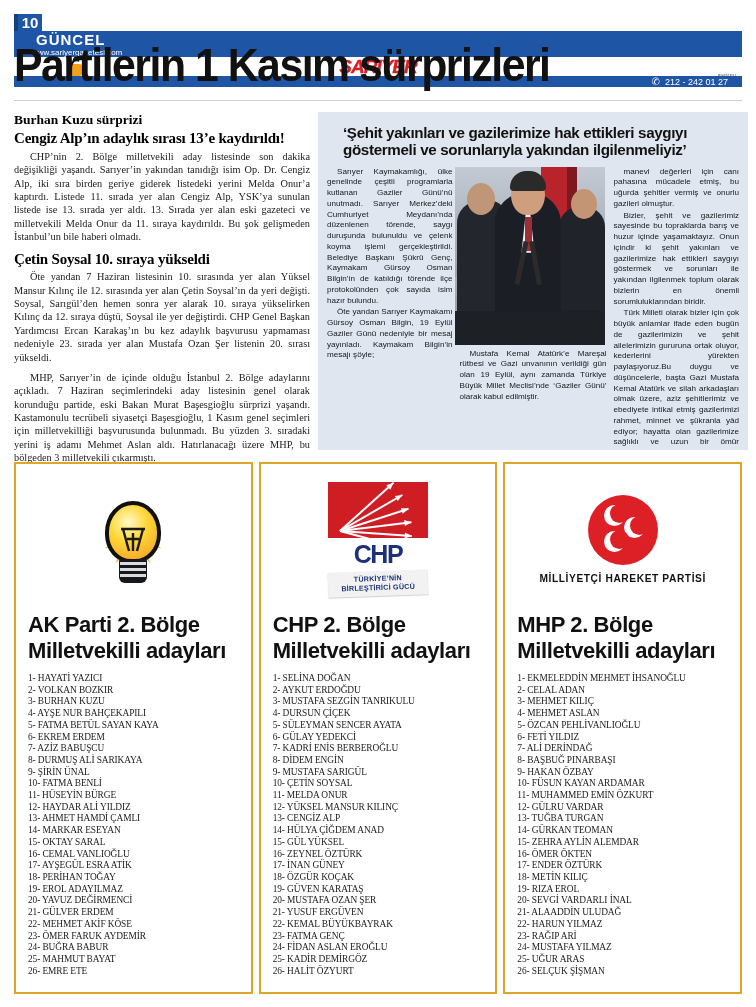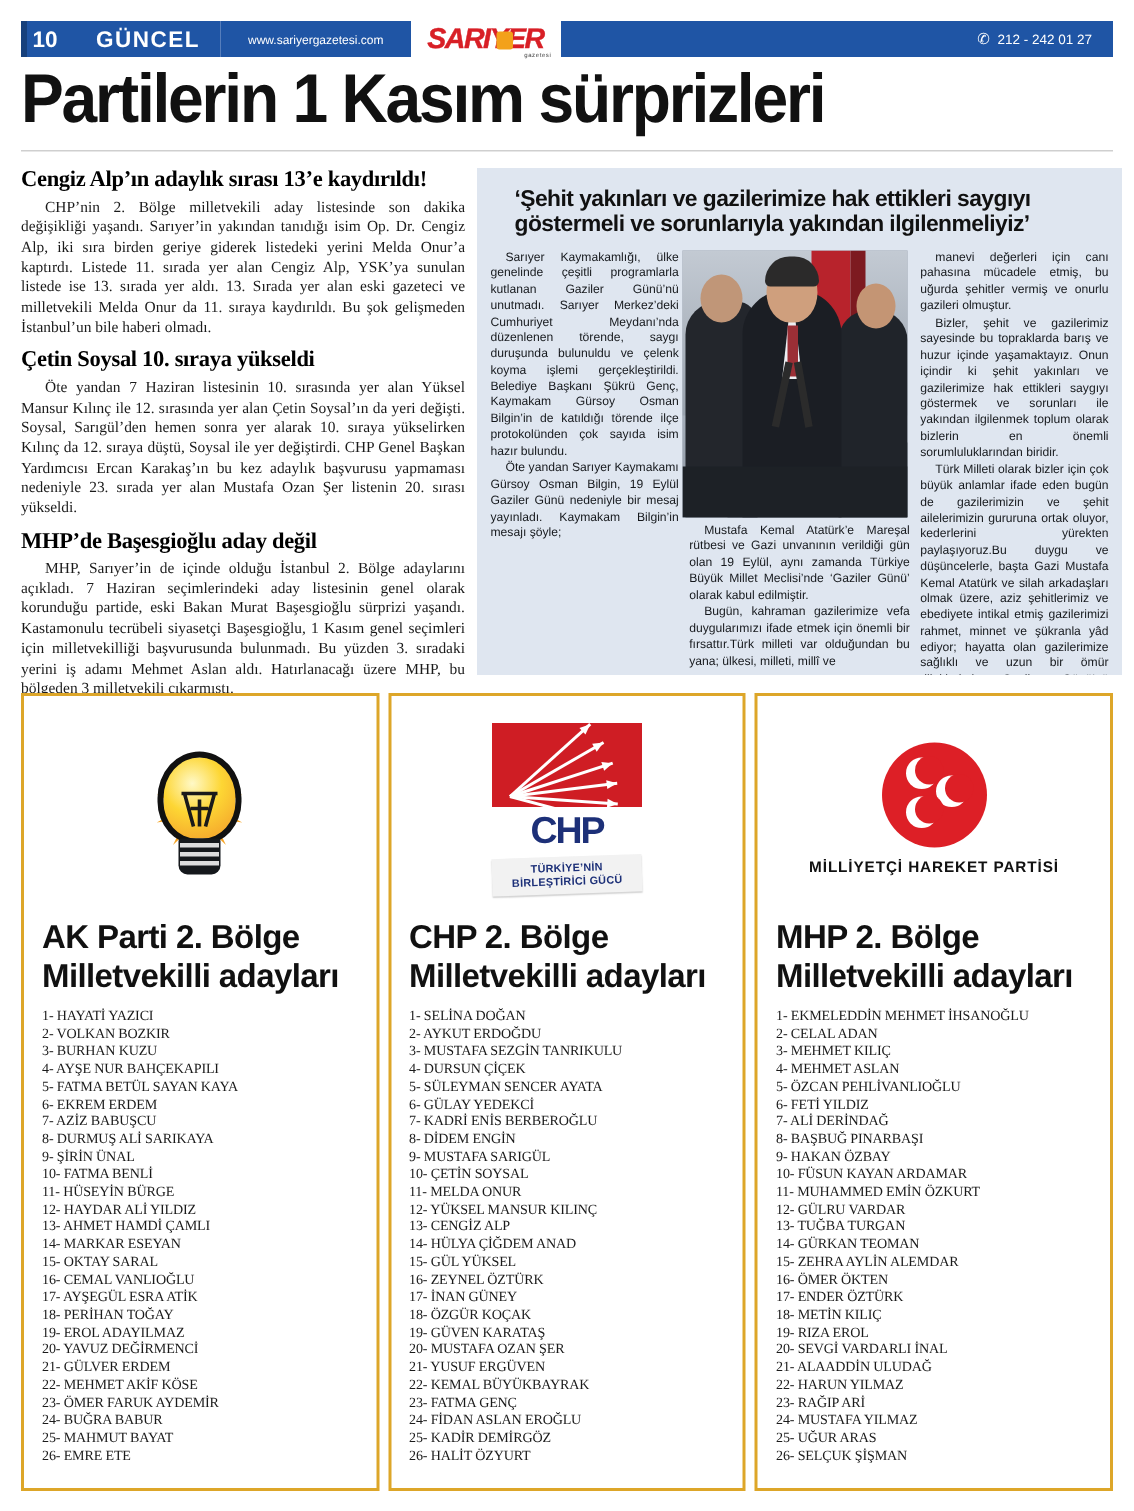--- a/index.html
+++ b/index.html
@@ -8,21 +8,21 @@
     background:#ffffff;
     font-family:"Liberation Serif", serif;
     overflow:hidden;
     position:relative;
   }
   .page{position:relative;width:756px;height:1007px;box-sizing:border-box;}
 
   
   .masthead{
     position:absolute;left:14px;top:14px;width:728px;height:24px;
-    display:flex;align-items:stretch;
+    display:flex;align-items:stretch;flex-direction:column;
   }
   .mh-pagenum{
     width:28px;background:#1f55a5;color:#ffffff;
     font-family:"Liberation Sans", sans-serif;font-weight:bold;font-size:15px;
     display:flex;align-items:center;justify-content:center;
     border-left:4px solid #16407c;box-sizing:border-box;
   }
   .mh-section{
     background:#1f55a5;color:#ffffff;padding:0 14px 0 22px;
     font-family:"Liberation Sans", sans-serif;font-weight:bold;font-size:15px;
@@ -234,28 +234,28 @@
     <div class="mh-phone">
       <span class="phone-glyph">✆</span>
       <span>212 - 242 01 27</span>
     </div>
   </div>
 
   <div class="headline">Partilerin 1 Kasım sürprizleri</div>
   <div class="hr-under"></div>
 
   <div class="leftcol">
+    <h2 class="sub-h">Burhan Kuzu sürprizi</h2>
 
     <h2 class="sub-h big">Cengiz Alp’ın adaylık sırası  13’e kaydırıldı!</h2>
     <p class="body-p">CHP’nin 2. Bölge milletvekili aday listesinde son dakika değişikliği yaşandı. Sarıyer’in yakından tanıdığı isim Op. Dr. Cengiz Alp, iki sıra birden geriye giderek listedeki yerini Melda Onur’a kaptırdı. Listede 11. sırada yer alan Cengiz Alp, YSK’ya sunulan listede ise 13. sırada yer aldı. 13. Sırada yer alan eski gazeteci ve milletvekili Melda Onur da 11. sıraya kaydırıldı. Bu şok gelişmeden İstanbul’un bile haberi olmadı.</p>
 
     <h2 class="sub-h big">Çetin Soysal 10. sıraya yükseldi</h2>
     <p class="body-p">Öte yandan 7 Haziran listesinin 10. sırasında yer alan Yüksel Mansur Kılınç ile 12. sırasında yer alan Çetin Soysal’ın da yeri değişti. Soysal, Sarıgül’den hemen sonra yer alarak 10. sıraya yükselirken Kılınç da 12. sıraya düştü, Soysal ile yer değiştirdi.  CHP Genel Başkan Yardımcısı Ercan Karakaş’ın bu kez adaylık başvurusu yapmaması nedeniyle 23. sırada yer alan Mustafa Ozan Şer listenin 20. sırası yükseldi.</p>
 
-    <h2 class="sub-h big">MHP’de Başesgioğlu aday değil</h2>
     <p class="body-p">MHP, Sarıyer’in de içinde olduğu İstanbul 2. Bölge adaylarını açıkladı. 7 Haziran seçimlerindeki aday listesinin genel olarak korunduğu partide, eski Bakan Murat Başesgioğlu sürprizi yaşandı. Kastamonulu tecrübeli siyasetçi Başesgioğlu, 1 Kasım genel seçimleri için milletvekilliği başvurusunda bulunmadı. Bu yüzden 3. sıradaki yerini iş adamı Mehmet Aslan aldı. Hatırlanacağı üzere MHP, bu bölgeden 3 milletvekili çıkarmıştı.</p>
   </div>
 
   <div class="rightbox">
     <div class="quote-h">‘Şehit yakınları ve gazilerimize hak ettikleri saygıyı göstermeli ve sorunlarıyla yakından ilgilenmeliyiz’</div>
     <div class="rb-cols">
 
       <div class="rb-col rb-c1">
         <p>Sarıyer Kaymakamlığı, ülke genelinde çeşitli programlarla kutlanan Gaziler Günü’nü unutmadı. Sarıyer Merkez’deki Cumhuriyet Meydanı’nda düzenlenen törende, saygı duruşunda bulunuldu ve çelenk koyma işlemi gerçekleştirildi. Belediye Başkanı Şükrü Genç, Kaymakam Gürsoy Osman Bilgin’in de katıldığı törende ilçe protokolünden çok sayıda isim hazır bulundu.</p>
         <p>Öte yandan Sarıyer Kaymakamı Gürsoy Osman Bilgin, 19 Eylül Gaziler Günü nedeniyle bir mesaj yayınladı. Kaymakam Bilgin’in mesajı şöyle;</p>
@@ -276,21 +276,20 @@
           <div class="ph-shirt"></div>
           <div class="ph-tie"></div>
           <div class="ph-manC-head"></div>
           <div class="ph-manC-hair"></div>
           <div class="ph-mic"></div>
           <div class="ph-mic2"></div>
           <div class="ph-bottomdark"></div>
         </div>
         <div style="height:182px"></div>
         <p>Mustafa Kemal Atatürk’e Mareşal rütbesi ve Gazi unvanının verildiği gün olan 19 Eylül, aynı zamanda Türkiye Büyük Millet Meclisi’nde  ‘Gaziler Günü’ olarak kabul edilmiştir.</p>
-        <p>Bugün, kahraman gazilerimize vefa duygularımızı ifade etmek için önemli bir fırsattır.Türk milleti var olduğundan bu yana; ülkesi, milleti, millî ve</p>
       </div>
 
       <div class="rb-col rb-c3">
         <p>manevi değerleri için canı pahasına mücadele etmiş, bu uğurda şehitler vermiş ve onurlu gazileri olmuştur.</p>
         <p>Bizler, şehit ve gazilerimiz sayesinde bu topraklarda barış ve huzur içinde yaşamaktayız. Onun içindir ki şehit yakınları ve gazilerimize hak ettikleri saygıyı göstermek ve  sorunları ile yakından ilgilenmek toplum olarak bizlerin en önemli sorumluluklarından biridir.</p>
         <p>Türk Milleti olarak bizler için çok büyük anlamlar ifade eden bugün de gazilerimizin ve şehit ailelerimizin gururuna ortak oluyor, kederlerini yürekten paylaşıyoruz.Bu duygu ve düşüncelerle, başta Gazi Mustafa Kemal Atatürk ve silah arkadaşları olmak üzere, aziz şehitlerimiz ve ebediyete intikal etmiş gazilerimizi rahmet, minnet ve şükranla yâd ediyor; hayatta olan gazilerimize sağlıklı ve uzun bir ömür dileklerimle Gaziler Günü’nü kutluyor değerli ailelerine selam ve saygılarımı sunuyorum.</p>
       </div>
 
     </div>
   </div>

